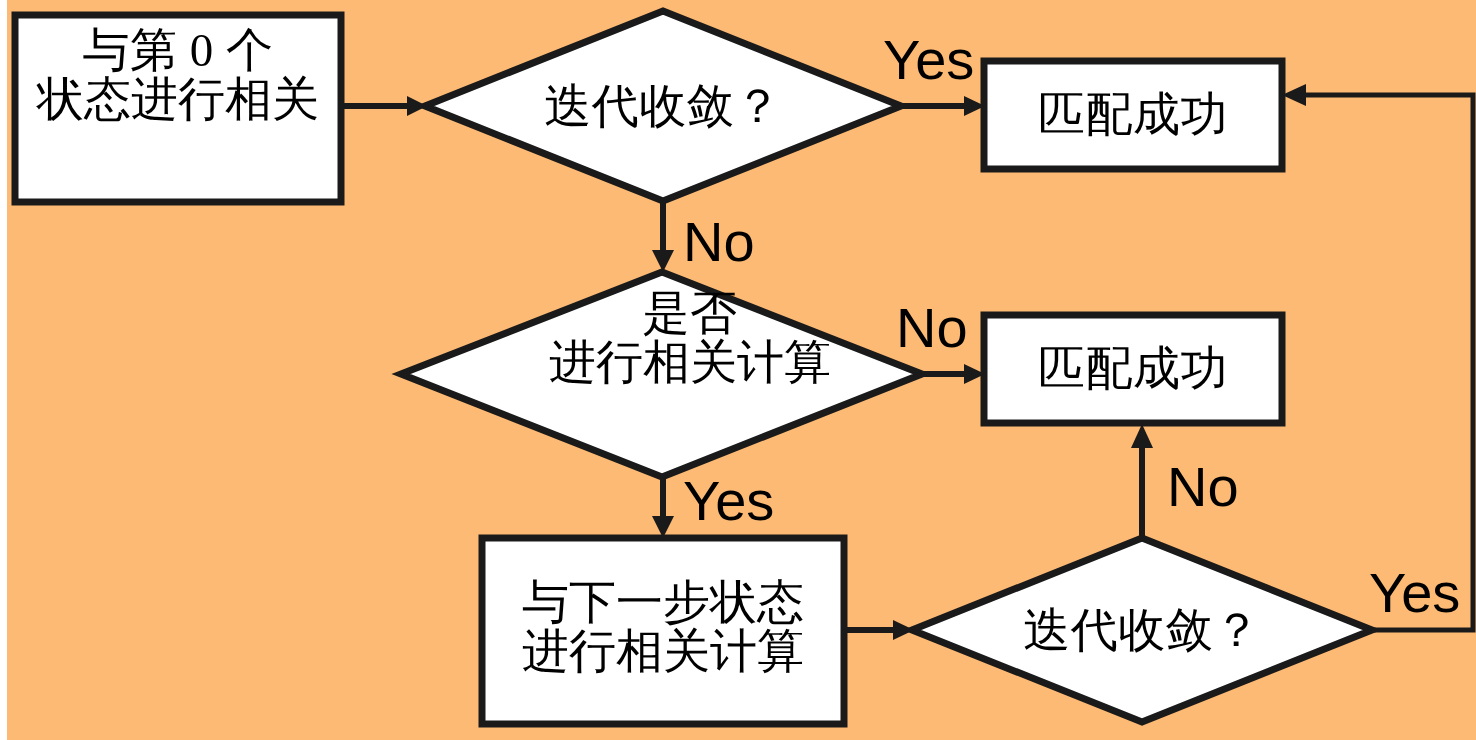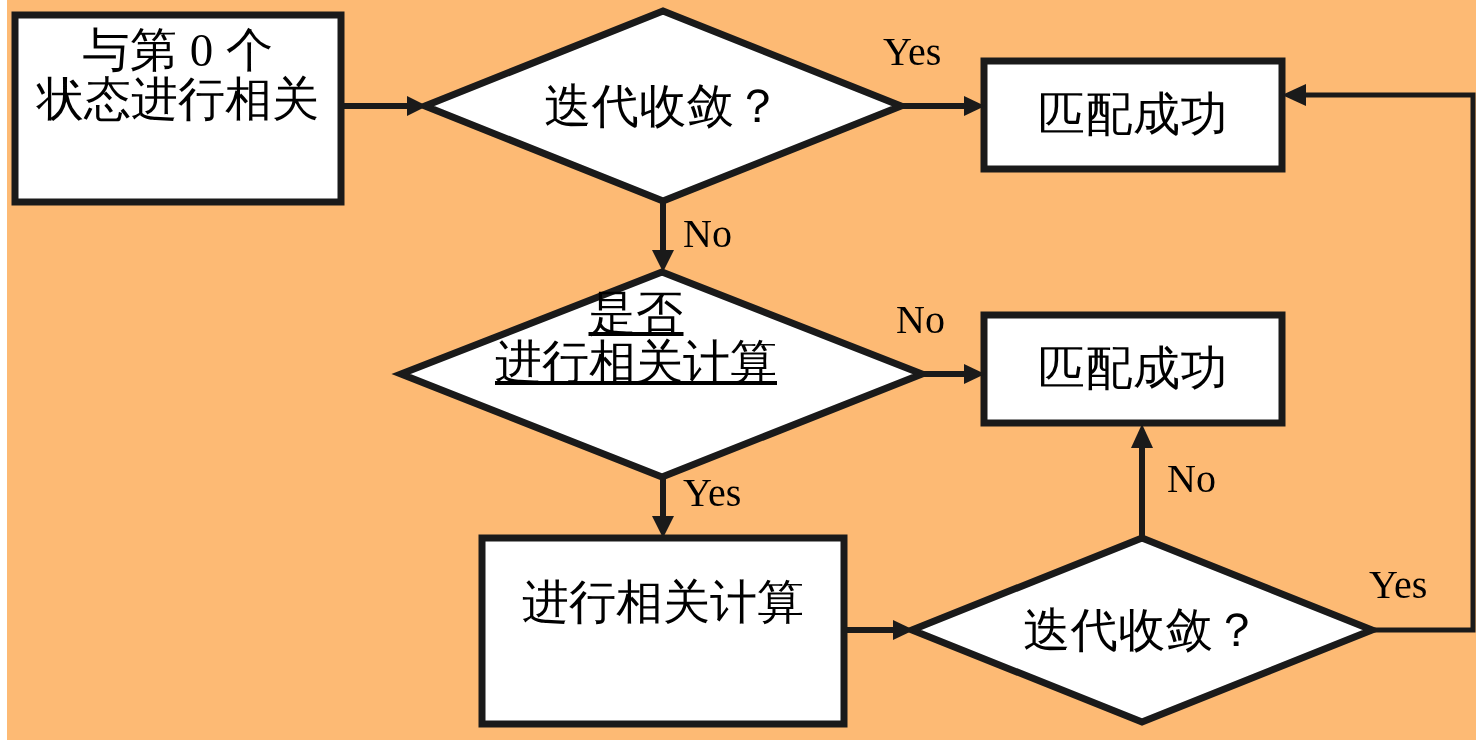--- a/index.html
+++ b/index.html
@@ -61,22 +61,22 @@
     display: block;
     font-size: 47px;
     letter-spacing: 0.5px;
   }
   .cjk-line.small-gap {
     letter-spacing: 0px;
   }
   .edge-label {
     position: absolute;
     color: #000000;
-    font-family: Liberation Serif, serif;
-    font-size: 40px;
+    font-family: Liberation Sans, sans-serif;
+    font-size: 56px;
     line-height: 1;
     white-space: nowrap;
   }
   .italic-var {
     font-style: italic;
   }
 </style>
 </head>
 <body>
 
@@ -130,30 +130,31 @@
   </div>
 
   <div class="node-text" style="left:486px; top:82px; width:340px;">
     <span class="cjk-line">迭代收敛？</span>
   </div>
 
   <div class="node-text" style="left:977px; top:90px; width:298px;">
     <span class="cjk-line">匹配成功</span>
   </div>
 
-  <div class="node-text" style="left:459px; top:289px; width:340px;text-decoration:underline;">
+  <div class="node-text" style="left:513px; top:289px; width:340px;">
     <span class="cjk-line">是否</span>
     <span class="cjk-line small-gap">进行相关计算</span>
   </div>
 
   <div class="node-text" style="left:977px; top:344px; width:298px;">
     <span class="cjk-line">匹配成功</span>
   </div>
 
   <div class="node-text" style="left:475px; top:578px; width:362px;">
+    <span class="cjk-line small-gap">与下一步状态</span>
     <span class="cjk-line small-gap">进行相关计算</span>
   </div>
 
   <div class="node-text" style="left:965px; top:606px; width:340px;">
     <span class="cjk-line">迭代收敛？</span>
   </div>
 
   <div class="edge-label" style="left:876px; top:32px;">Yes</div>
 
   <div class="edge-label" style="left:676px; top:214px;">No</div>

